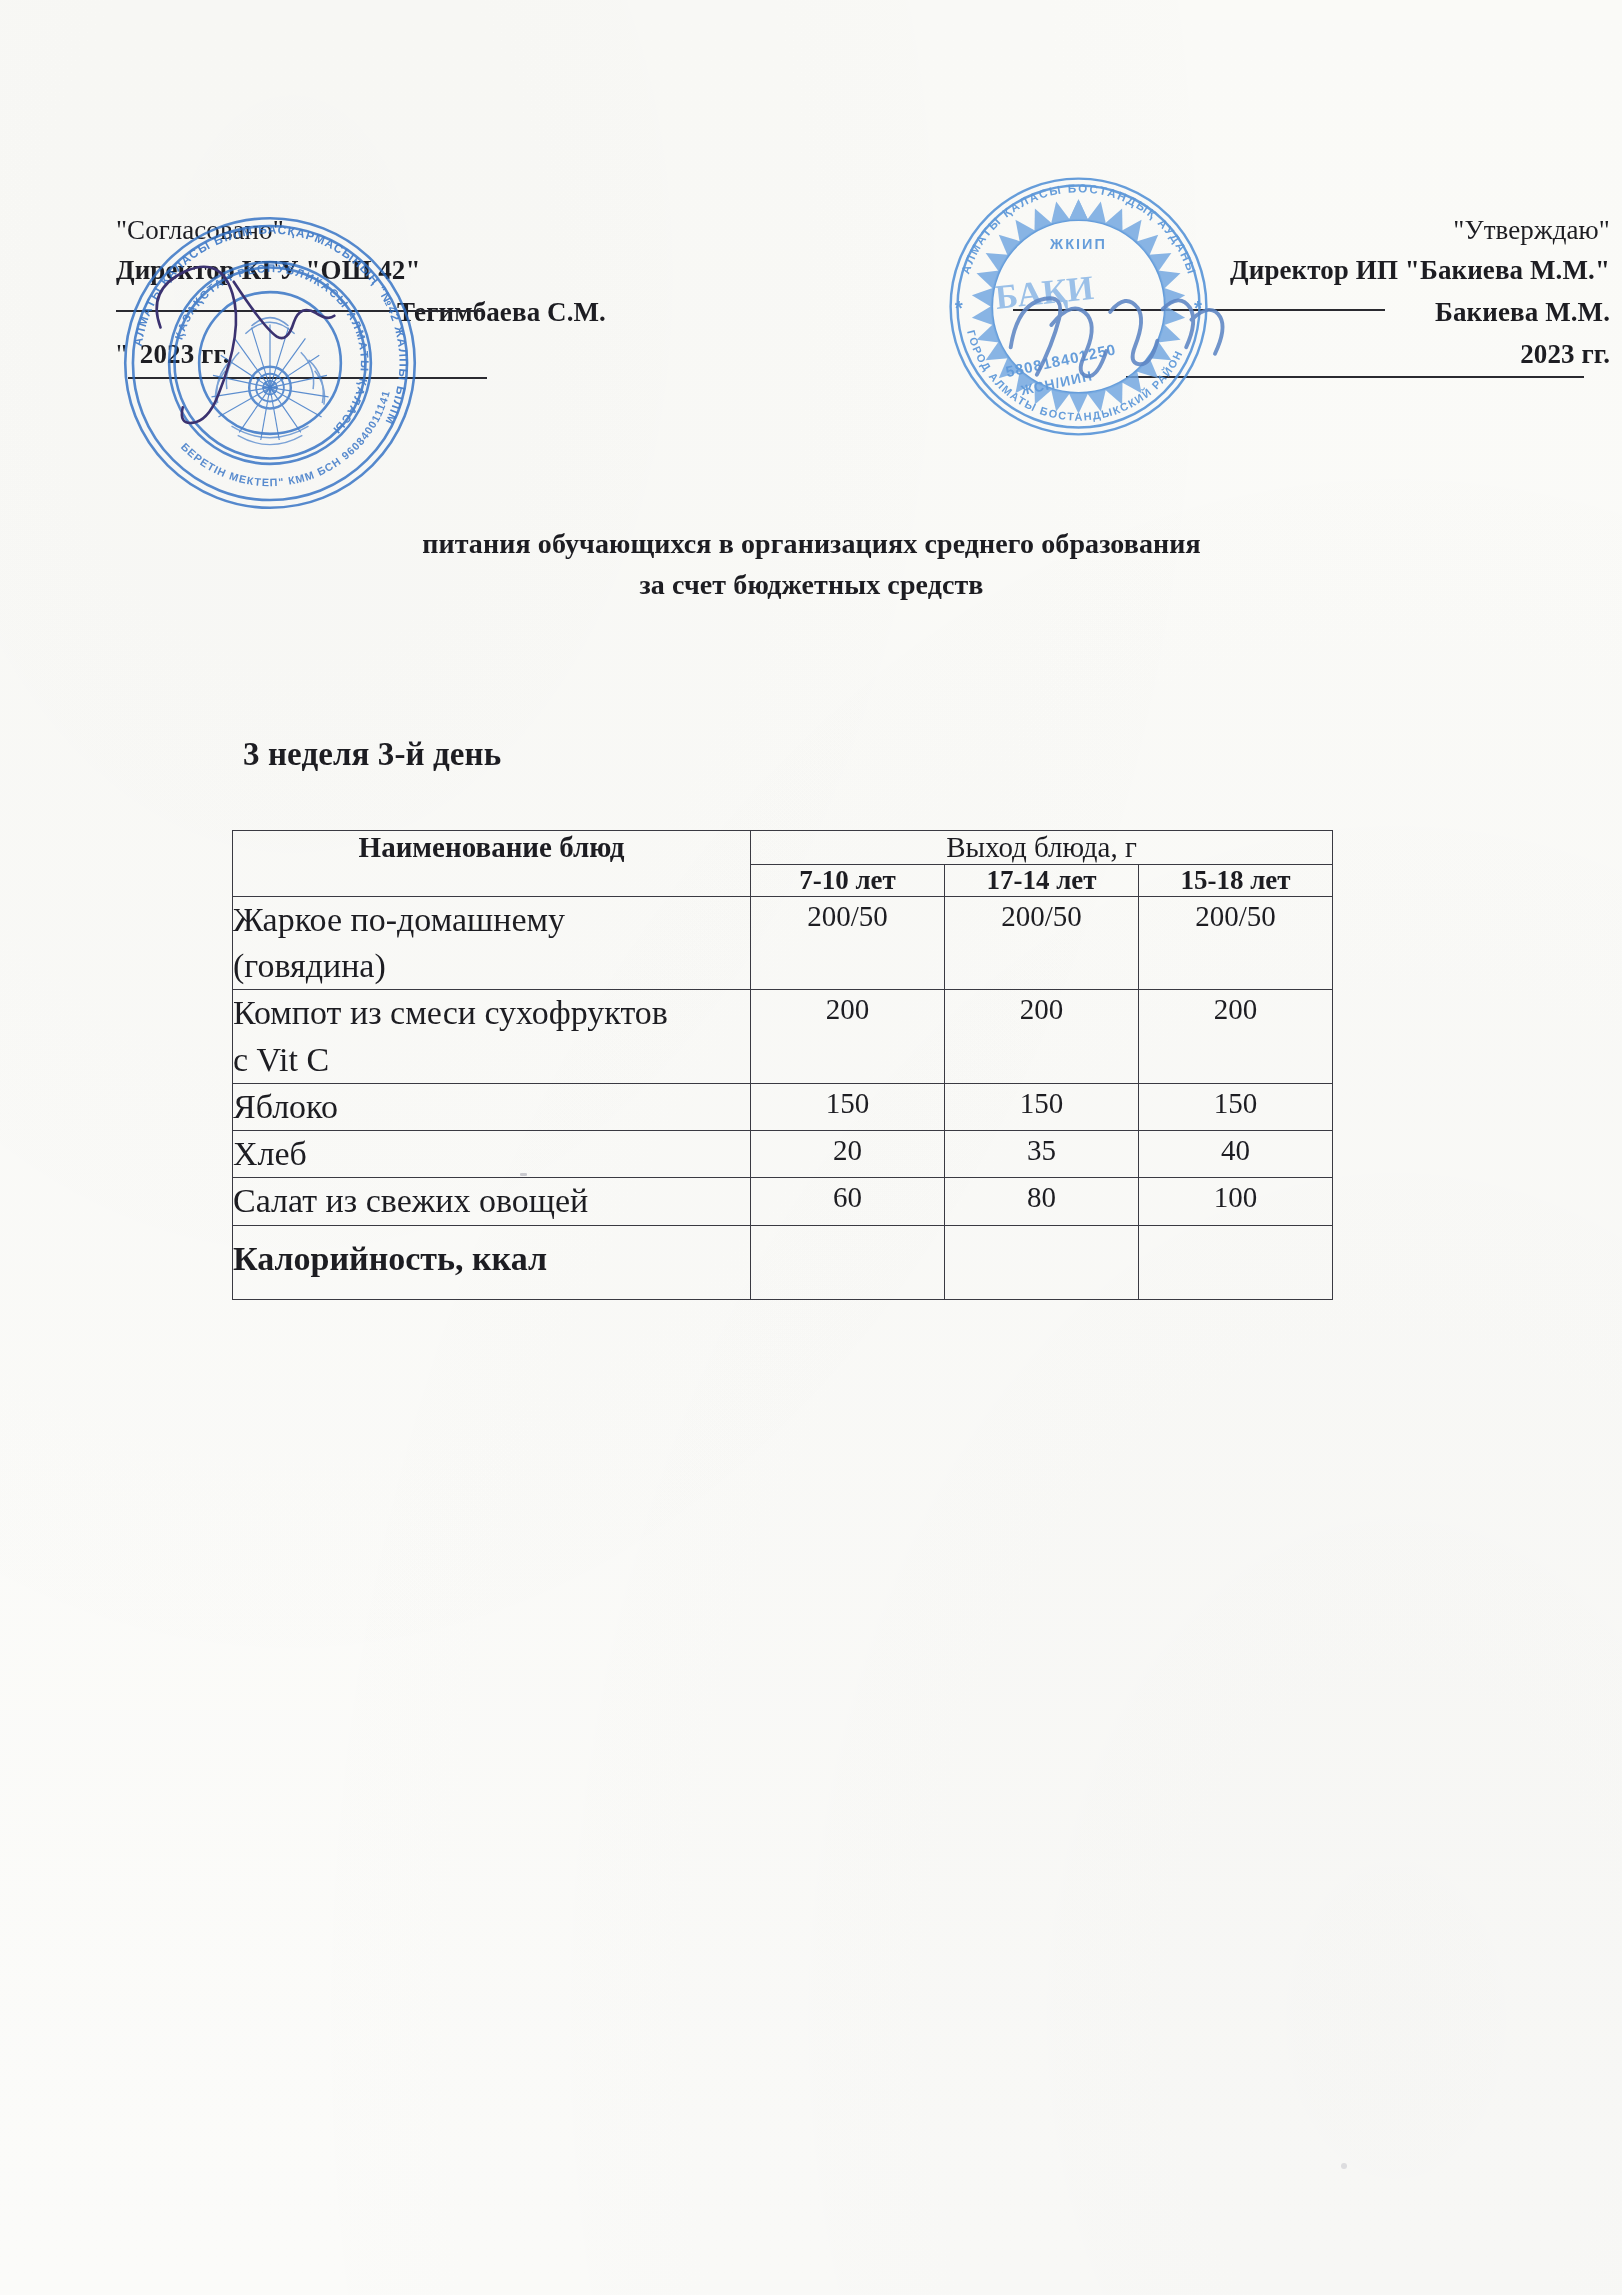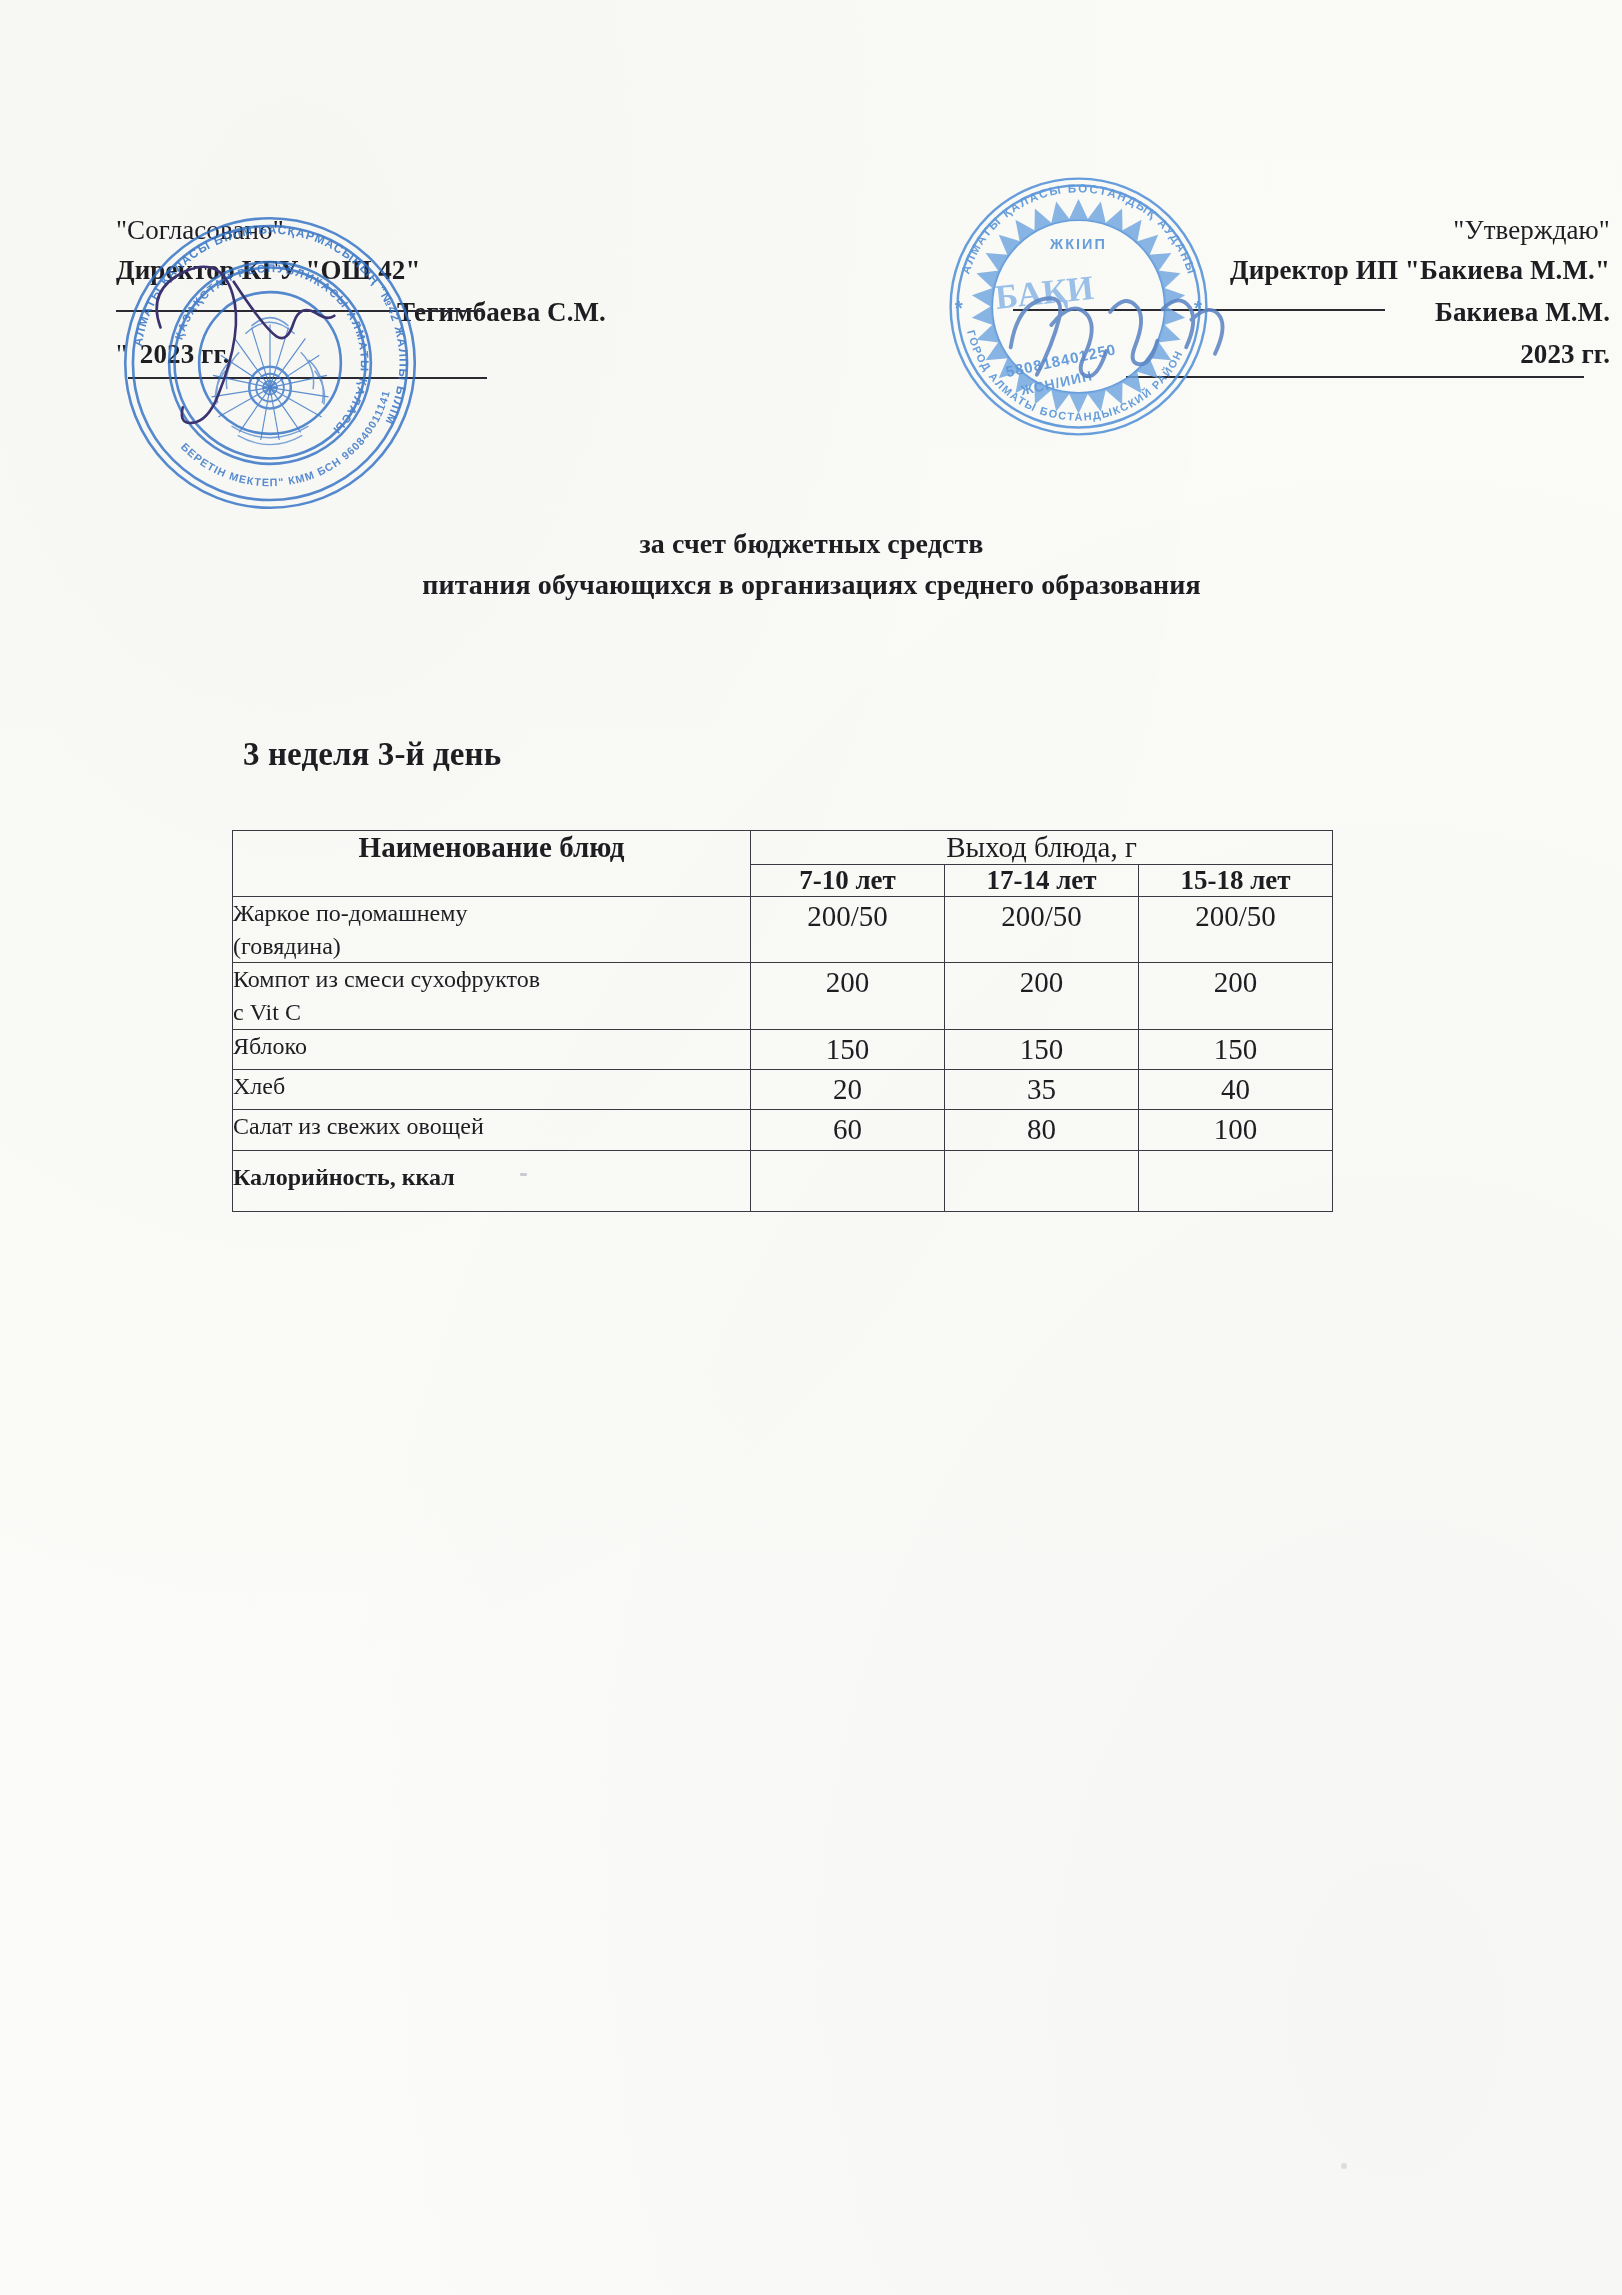--- a/index.html
+++ b/index.html
@@ -221,21 +221,21 @@
     font-weight: 700;
     font-size: 27px;
     padding: 10.5px 3.9px 22px;
     vertical-align: middle;
     white-space: nowrap;
   }
 
   td.td-name {
     padding: 7.9px 5.2px 9.2px 11.8px;
     line-height: 1.36;
-    font-size: 24px;
+    font-size: 34px;
   }
 
   td.td-val {
     text-align: center;
     padding: 7.9px 3.9px 9.2px;
     font-size: 29px;
     line-height: 1.36;
   }
 
   tr.row-calories td.td-name {
@@ -485,22 +485,22 @@
         <path d="M24,150 q10,-66 52,-74 q30,-6 22,30 q-10,40 -34,86"></path>
         <path d="M86,116 q34,-42 56,-14 q14,20 -6,62 q-12,26 4,30 q16,4 30,-38"></path>
         <path d="M176,96 q24,-30 42,-6 q12,18 -4,58 q-10,26 6,28 q18,2 28,-36"></path>
         <path d="M256,92 q26,-26 42,-2 q12,20 -6,60"></path>
         <path d="M300,108 q30,-28 44,-4 q10,18 -8,56"></path>
       </g>
     </svg>
   </div>
 
   <h1 class="doc-title">
+    <span class="t-line">питания обучающихся в организациях среднего образования</span>
     <span class="t-line">за счет бюджетных средств</span>
-    <span class="t-line">питания обучающихся в организациях среднего образования</span>
   </h1>
 
   <div class="day-label">3 неделя 3-й день</div>
 
   <div class="menu-table-wrap">
     <table class="menu">
       <colgroup>
         <col class="c-name">
         <col class="c-age">
         <col class="c-age">

